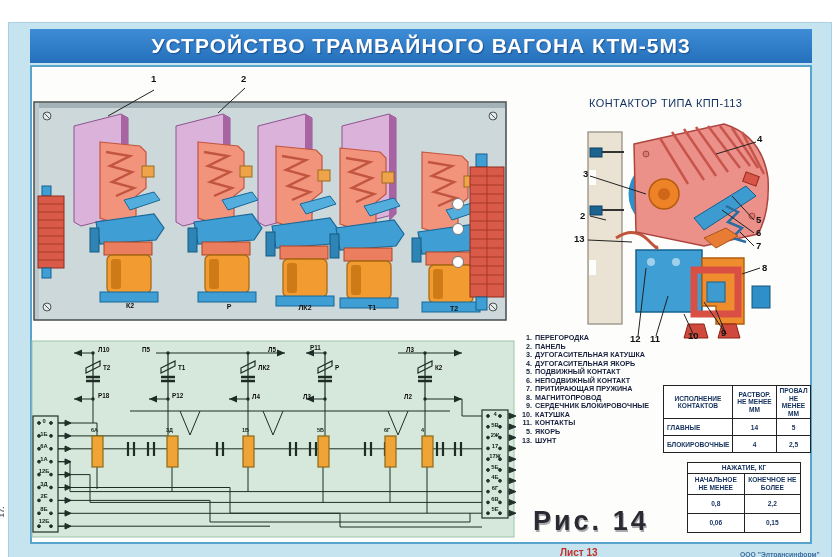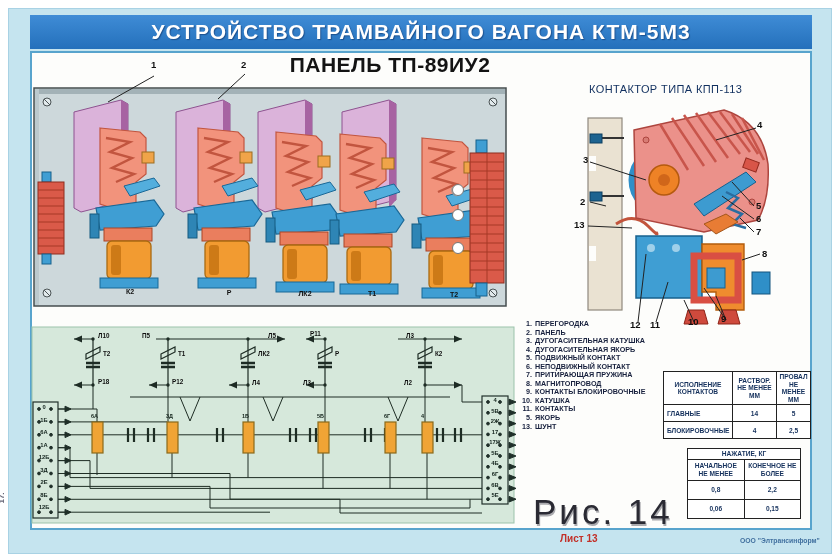--- a/index.html
+++ b/index.html
@@ -1,18 +1,18 @@
 <!DOCTYPE html>
 <html><head>
 <meta charset="utf-8">
 <style>
 *{margin:0;padding:0;box-sizing:border-box}
 html,body{width:840px;height:557px;background:#fff;overflow:hidden}
 body{font-family:"Liberation Sans",sans-serif;position:relative}
-#stage{position:absolute;left:0;top:2px;width:840px;height:538px}
+#stage{position:absolute;left:0;top:16px;width:840px;height:538px}
 .abs{position:absolute}
 .bg{left:8px;top:6px;width:824px;height:546px;background:#c5e4ef;border:1px solid #a8d2e4}
 .sheet{left:30px;top:49px;width:782px;height:479px;background:#fdfdfb;border:2px solid #58a4cd}
 .banner{left:30px;top:13px;width:782px;height:34px;background:linear-gradient(180deg,#3f8cd6,#2470bb);color:#fff;font-weight:bold;font-size:21px;text-align:center;line-height:34px;letter-spacing:1px;text-shadow:1px 1px 1px rgba(10,40,90,.5)}
 .subtitle{left:150px;top:51px;width:480px;text-align:center;font-size:21px;font-weight:bold;color:#131313;letter-spacing:.5px}
 .lbl{position:absolute;font-weight:bold;color:#101010;line-height:1;white-space:nowrap}
 .co{font-size:9.5px}
 .clabel{font-size:7px;width:34px;text-align:center}
 .caption{left:84px;top:308px;font-size:8.5px;font-weight:bold;color:#11305f;letter-spacing:.3px}
 .dtitle{left:589px;top:81px;font-size:11px;font-weight:normal;color:#11305f;letter-spacing:.4px}
@@ -27,34 +27,33 @@
 table{position:absolute;border-collapse:collapse;background:#fff}
 .t1{left:663px;top:369px;width:148px}
 .t2{left:687px;top:446px;width:114px}
 th,td{border:1.3px solid #222;font-size:6.6px;font-weight:bold;color:#14305c;text-align:center;padding:1px 2px;line-height:1.15}
 .t1 .nm{text-align:left;padding-left:3px}
 .t1 tr:first-child th{height:30px}
 .t1 td{height:17px}
 .t2 .tt{height:11px}
 .t2 th{height:21px}
 .t2 td{height:19px}
-.fig{left:533px;top:492px;font-size:35px;font-weight:normal;color:#2a2a33;letter-spacing:3px;text-shadow:1px 1.5px 0 rgba(90,90,100,.5)}
+.fig{left:533px;top:492px;font-size:27px;font-weight:bold;color:#2a2a33;letter-spacing:3px;text-shadow:1px 1.5px 0 rgba(90,90,100,.5)}
 .sheetno{left:560px;top:532px;font-size:10px;font-weight:bold;color:#c23028}
 .pub{left:740px;top:536px;font-size:6.8px;color:#41709f;font-weight:bold}
 .pageno{left:-4px;top:492px;font-size:8px;color:#667;transform:rotate(-90deg)}
 svg.abs{pointer-events:none}
 </style>
 </head>
 <body>
 
 <div id="stage">
   <div class="abs bg"></div>
   <div class="abs banner">УСТРОЙСТВО ТРАМВАЙНОГО ВАГОНА КТМ-5М3</div>
   <div class="abs sheet"></div>
-  <div class="abs subtitle">ПАНЕЛЬ ТП-89ИУ2</div>
 
   <svg class="abs" style="left:30px;top:80px" width="482" height="230" viewBox="0 0 482 230">
     <rect x="4" y="6" width="472" height="218" fill="#cdd8db" stroke="#454d4f" stroke-width="1.5"></rect>
     <rect x="5" y="7" width="470" height="5" fill="#a3b2b7"></rect>
     <rect x="5" y="7" width="4" height="216" fill="#bcc9cd"></rect>
     <g fill="#e2eaec" stroke="#4c5456">
       <circle cx="17" cy="20" r="4"></circle>
         <circle cx="463" cy="20" r="4"></circle>
       <circle cx="17" cy="211" r="4"></circle>
         <circle cx="463" cy="211" r="4"></circle>
@@ -407,21 +406,21 @@
     <div class="part">
         <span class="n">7.</span>
         <span>ПРИТИРАЮЩАЯ ПРУЖИНА</span>
       </div>
     <div class="part">
         <span class="n">8.</span>
         <span>МАГНИТОПРОВОД</span>
       </div>
     <div class="part">
         <span class="n">9.</span>
-        <span>КОНТАКТЫ БЛОКИРОВОЧНЫЕ</span>
+        <span>СЕРДЕЧНИК БЛОКИРОВОЧНЫЕ</span>
       </div>
     <div class="part">
         <span class="n">10.</span>
         <span>КАТУШКА</span>
       </div>
     <div class="part">
         <span class="n">11.</span>
         <span>КОНТАКТЫ</span>
       </div>
     <div class="part">

